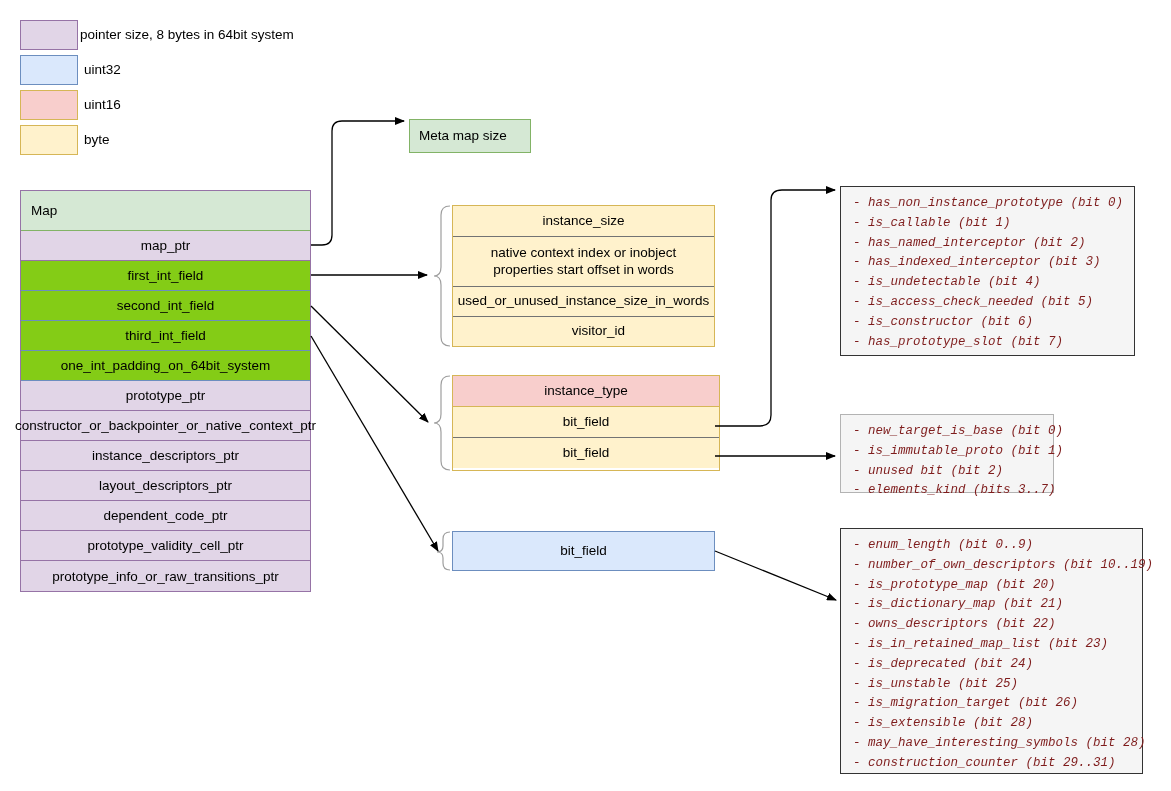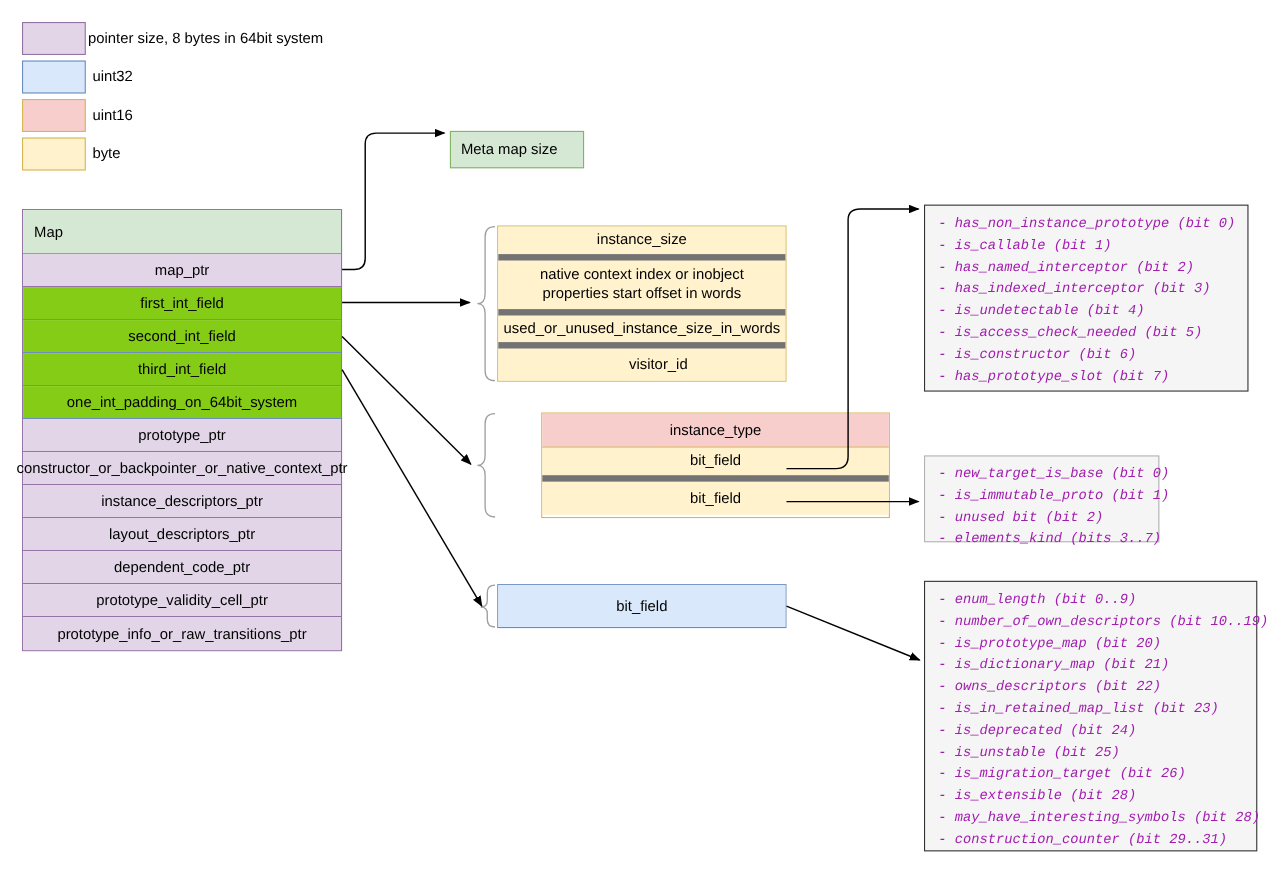--- a/index.html
+++ b/index.html
@@ -86,37 +86,37 @@
   .stack-row {
     display: flex;
     align-items: center;
     justify-content: center;
     text-align: center;
     font-size: 13.5px;
     color: #000;
     line-height: 1.25;
     padding: 0 6px;
   }
-  .row-yellow { background: #fff2cc; border-bottom: 6px solid #737373; }
+  .row-yellow { background: #fff2cc; border-bottom: 1px solid #737373; }
   .row-pink   { background: #f8cecc; border-bottom: 1px solid #d6b656; }
   .row-blue   { background: #dae8fc; }
   .stack-row:last-child { border-bottom: none; }
 
   
   .bitlist {
     position: absolute;
     background: #f5f5f5;
     border: 1px solid #333333;
     padding: 7px 10px 7px 12px;
   }
   .bitlist div {
     font-family: "Liberation Mono", "DejaVu Sans Mono", monospace;
     font-style: italic;
     font-size: 12.5px;
-    color: #a21caf;
+    color: #7f1d1d;
     line-height: 19.8px;
     white-space: nowrap;
   }
 
   svg.overlay {
     position: absolute;
     left: 0; top: 0;
     width: 1171px; height: 791px;
     pointer-events: none;
   }
@@ -192,21 +192,21 @@
       <span>native context index or inobject properties start offset in words</span>
       </div>
     <div class="stack-row row-yellow" style="height:30px;">
       <span>used_or_unused_instance_size_in_words</span>
       </div>
     <div class="stack-row row-yellow" style="height:29px;padding-left:36px;">
       <span>visitor_id</span>
       </div>
   </div>
 
-  <div class="stack" style="left:452px; top:375px; width:317px; height:96px;margin-left:40px;">
+  <div class="stack" style="left:452px; top:375px; width:268px; height:96px;">
     <div class="stack-row row-pink" style="height:31px;">
       <span>instance_type</span>
       </div>
     <div class="stack-row row-yellow" style="height:31px;">
       <span>bit_field</span>
       </div>
     <div class="stack-row row-yellow" style="height:30px;">
       <span>bit_field</span>
       </div>
   </div>

